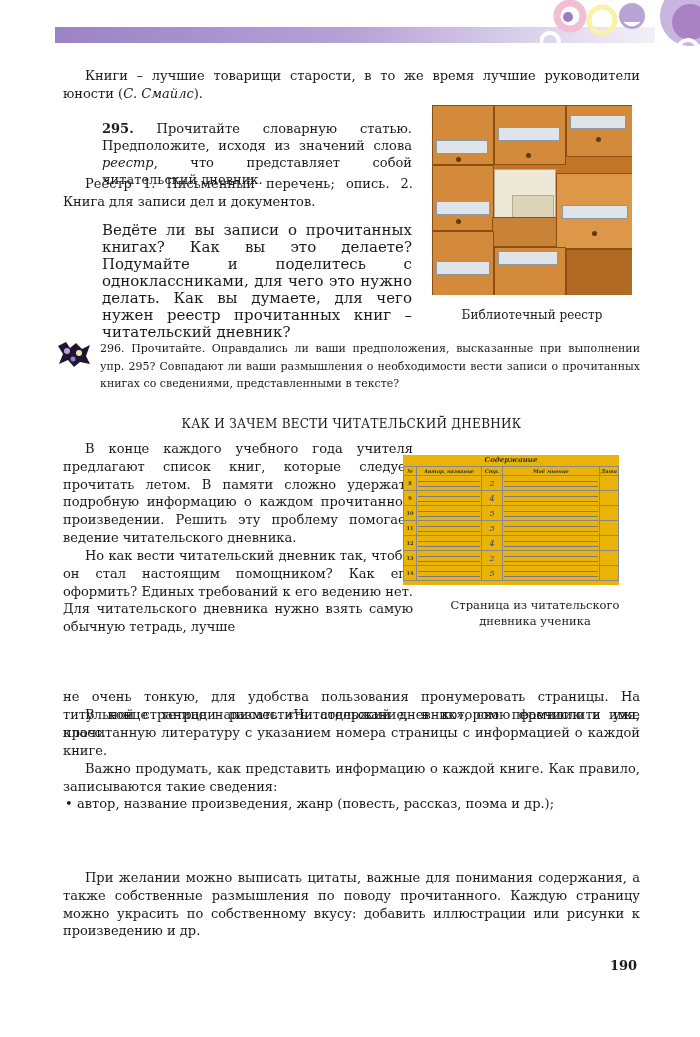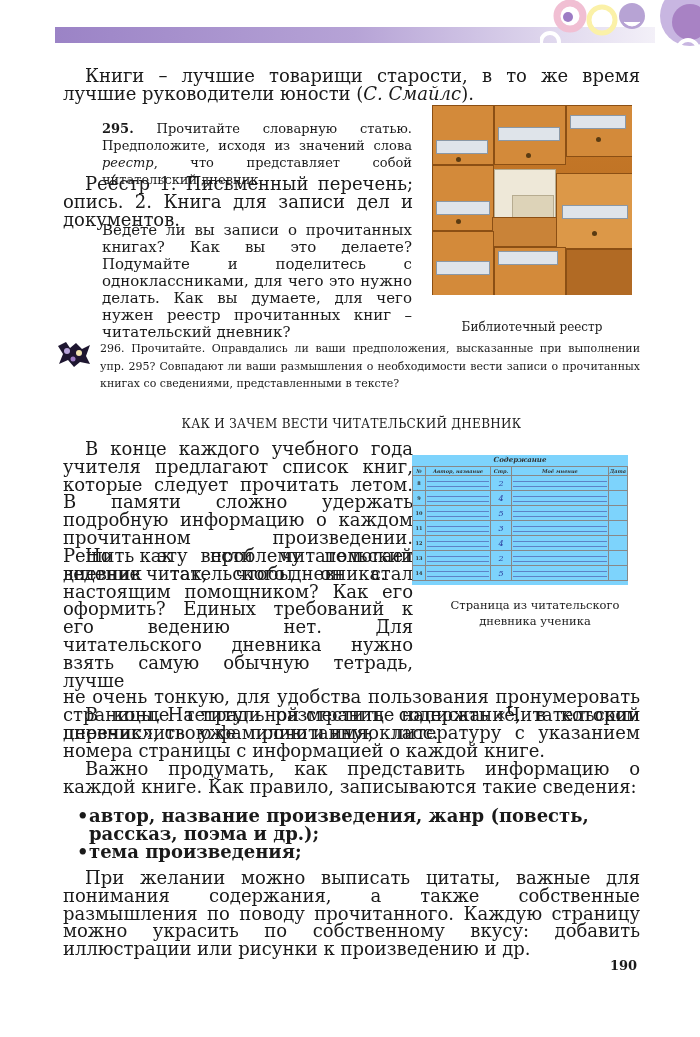--- a/index.html
+++ b/index.html
@@ -1,54 +1,54 @@
 <!DOCTYPE html>
 <html><head>
 <meta charset="utf-8">
 <style>
   html, body { margin:0; padding:0; }
   body { width:700px; height:1037px; background:#ffffff; position:relative; overflow:hidden;
          font-family:"DejaVu Serif", serif; color:#1a1a1a; }
   .topband { position:absolute; left:55px; top:27px; width:600px; height:16px;
              background:linear-gradient(90deg,#9b83c6 0%,#b6a3d6 50%,#e2dbef 85%,#f3f0f8 100%); }
   .deco { position:absolute; left:540px; top:0; width:160px; height:60px; }
-  .text { font-size:18px; line-height:17.8px; }
+  .text { font-size:13px; line-height:17.8px; }
   .p { position:absolute; text-align:justify; }
   .ind { text-indent:22px; }
   .epigraph { left:63px; top:67px; width:577px; }
   .ex295 { left:102px; top:120px; width:310px; font-size:13px; line-height:17px; }
   .ex295 b { font-weight:bold; }
   .entry { left:63px; top:175px; width:350px; }
   .q { left:102px; top:222px; width:310px; font-size:15px; line-height:17px; }
   .photo { position:absolute; left:432px; top:105px; width:200px; height:190px;
            background:linear-gradient(180deg,#c87a2a,#b46a1e); overflow:hidden; }
   .photo .drawer { position:absolute; background:#d38a3a; border:1px solid #8b4f14; }
   .photo .label { position:absolute; background:#dfe4ea; border:1px solid #8a98a6; height:12px; }
   .photo .cards { position:absolute; background:#eee8d8; border:1px solid #b7ac90; }
   .photo .knob { position:absolute; width:5px; height:5px; border-radius:50%; background:#5a3b12; }
-  .cap1 { position:absolute; left:432px; top:308px; width:200px; text-align:center; font-size:12px;margin-top:12px; }
+  .cap1 { position:absolute; left:432px; top:308px; width:200px; text-align:center; font-size:12px; }
   .icon296 { position:absolute; left:56px; top:340px; width:36px; height:28px; }
   .ex296 { left:100px; top:340px; width:540px; font-size:11px; line-height:17.5px; }
   .heading { position:absolute; left:63px; top:417px; width:577px; text-align:center; font-size:12px; letter-spacing:0.3px; }
   .p1 { left:63px; top:440px; width:350px; }
   .p2 { left:63px; top:547px; width:350px; }
-  .notebook { position:absolute; left:412px; top:455px; width:216px; height:130px; background:#7dd3fc; }
+  .notebook { position:absolute; left:403px; top:455px; width:216px; height:130px; background:#eab308; }
   .notebook .title { text-align:center; font-size:7px; font-style:italic; font-weight:bold; color:#333; margin-bottom:2px; }
   .notebook table { border-collapse:collapse; width:100%; font-size:5px; }
   .notebook th, .notebook td { border:1px solid #888; padding:0 1px; height:14px; }
   .notebook th { height:8px; font-style:italic; color:#333; }
   .notebook td { color:#2a3a9a; font-style:italic; font-family:"DejaVu Serif", serif; }
   .notebook td.n { color:#333; font-weight:bold; font-style:normal; text-align:center; width:10px; }
   .notebook td.s { text-align:center; font-size:8px; width:18px; }
   .notebook .scrib { display:block; height:2px; border-bottom:1px solid #5060b0; margin:2px 0; opacity:0.7; }
   .cap2 { position:absolute; left:427px; top:597px; width:216px; text-align:center; font-size:11.5px; line-height:16px; }
   .p3 { left:63px; top:653px; width:577px;margin-top:35px; }
   .p4 { left:63px; top:706px; width:577px; }
   .p5 { left:63px; top:760px; width:577px; }
-  .list { position:absolute; left:63px; top:795px; width:577px; margin:12px; padding:0; list-style:none;font-weight:bold; }
+  .list { position:absolute; left:63px; top:795px; width:577px; margin:0; padding:0; list-style:none; }
   .list li { padding-left:14px; position:relative; }
   .list li::before { content:"•"; position:absolute; left:2px; }
   .p6 { left:63px; top:869px; width:577px; }
   .pagenum { position:absolute; left:610px; top:958px; font-weight:bold; font-size:13px; }
   b { font-weight:normal; }
   i { font-style:italic; }
 </style>
 </head>
 <body>
 
@@ -221,18 +221,17 @@
   </table>
 </div>
 <div class="cap2">Страница из читательского дневника ученика</div>
 
 <div class="text p p3"><span>не очень тонкую, для удобства пользования пронумеровать страницы. На титульной странице написать «</span><b>Читательский дневник</b><span>», свою фамилию и имя, класс.</span></div>
 <div class="text p p4 ind">В конце тетради разместить содержание, в котором перечислить уже прочитанную литературу с указанием номера страницы с информацией о каждой книге.</div>
 <div class="text p p5 ind">Важно продумать, как представить информацию о каждой книге. Как правило, записываются такие сведения:</div>
 
 <ul class="text list">
   <li>автор, название произведения, жанр (повесть, рассказ, поэма и др.);</li>
-  <li>тема произведения;</li>
 </ul>
 
 <div class="text p p6 ind">При желании можно выписать цитаты, важные для понимания содержания, а также собственные размышления по поводу прочитанного. Каждую страницу можно украсить по собственному вкусу: добавить иллюстрации или рисунки к произведению и др.</div>
 
 <div class="pagenum">190</div>
 
 </body></html>

